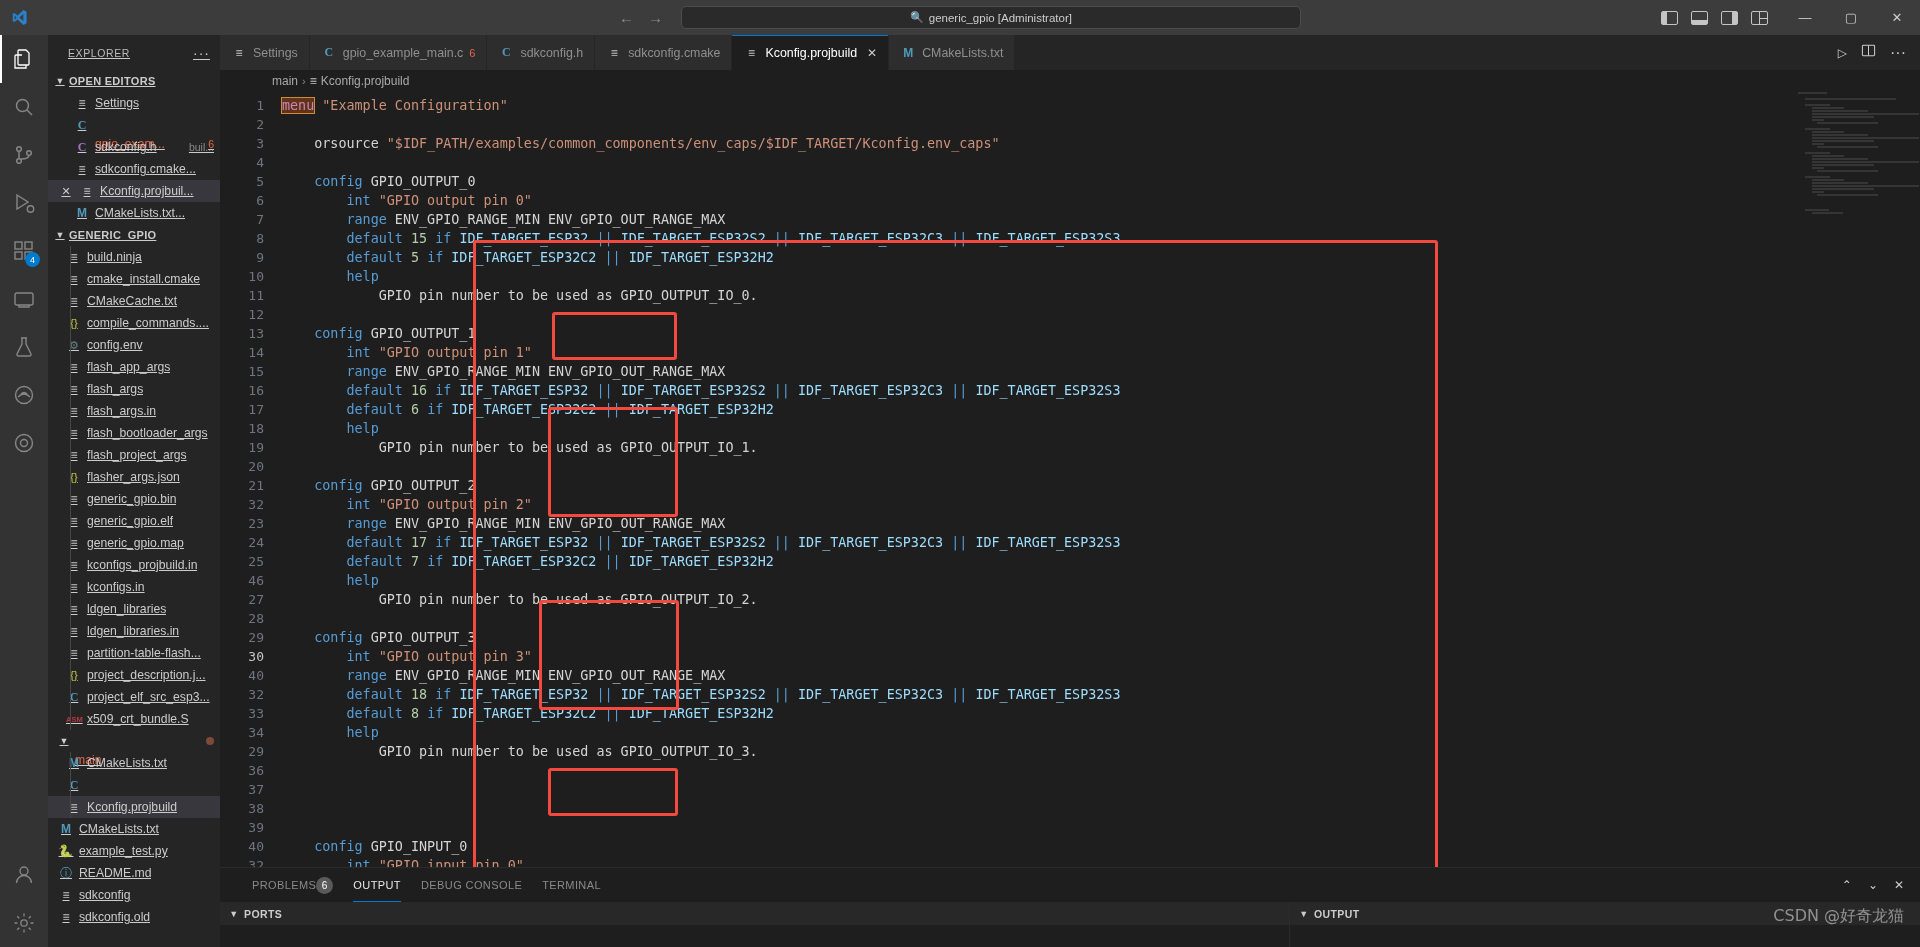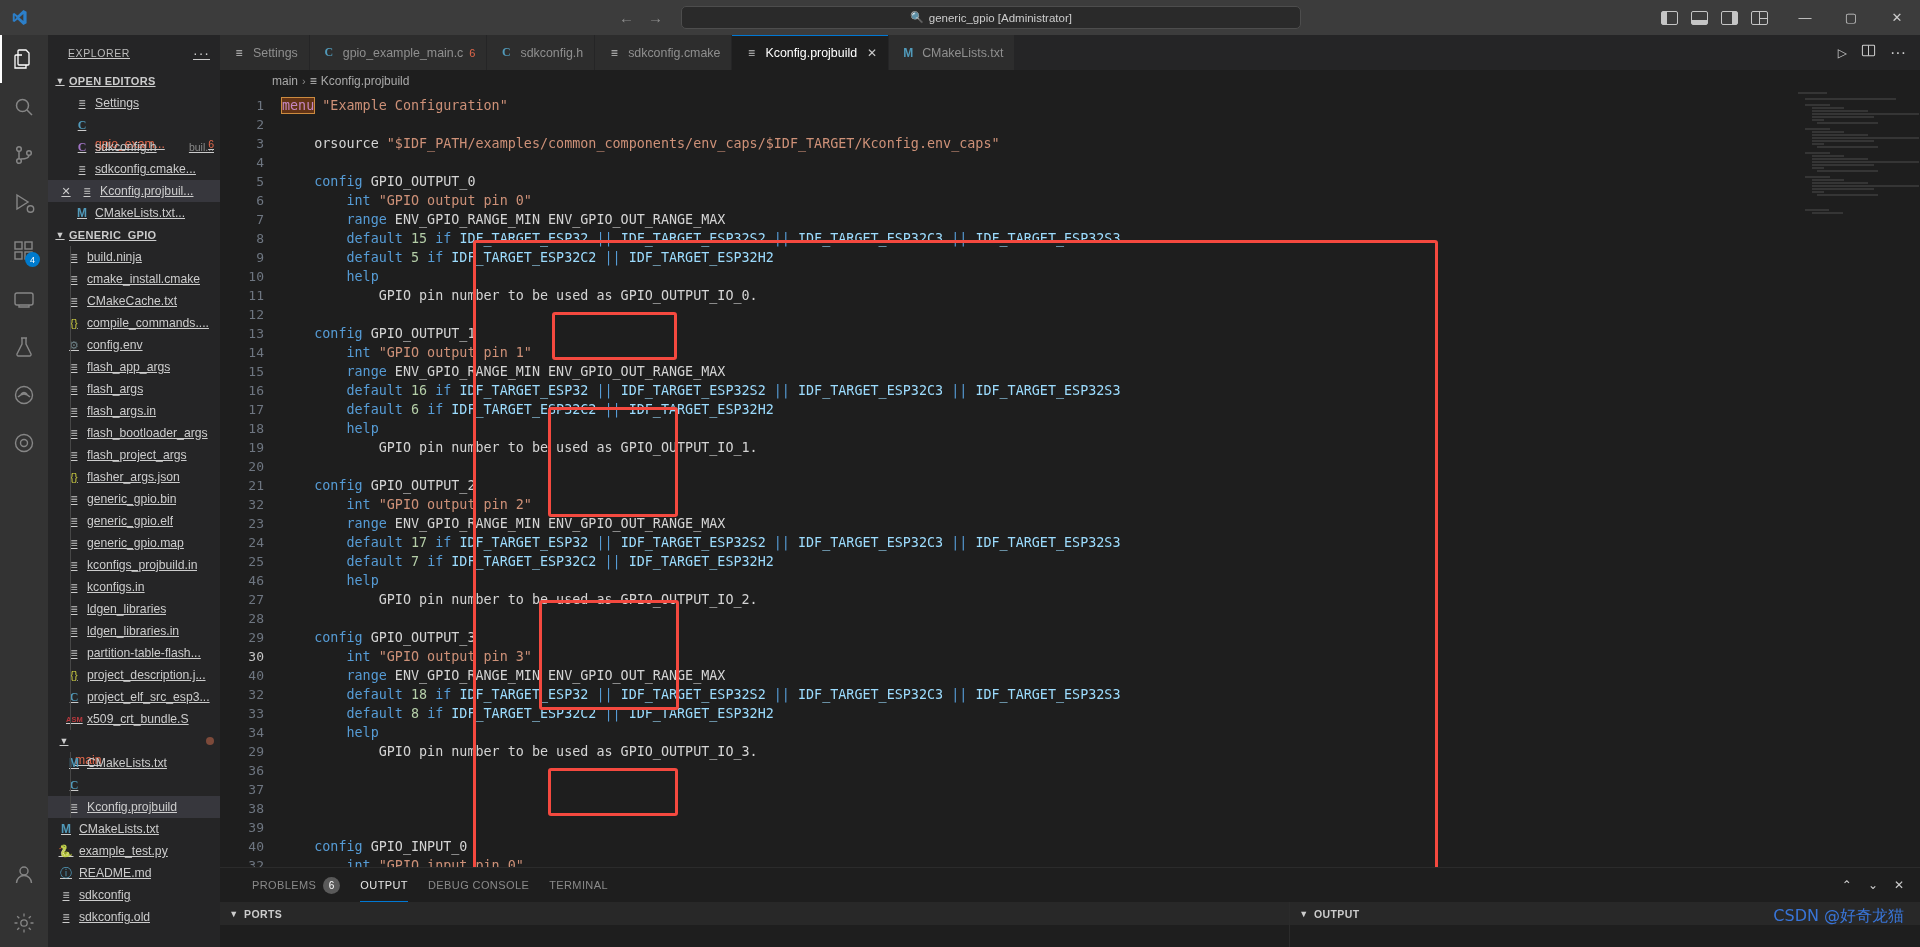--- a/index.html
+++ b/index.html
@@ -169,41 +169,41 @@
   .mm-line { height: 2px; background: #646464; margin-bottom: 1px; opacity: .6; }
 
   
   .panel { flex: 0 0 80px; display: flex; flex-direction: column; background: #1e1e1e; }
   .panel-tabs {
     height: 35px; display: flex; align-items: center; gap: 0; padding-left: 22px;
     border-top: 1px solid #2b2b2b; flex: 0 0 35px; position: relative;
   }
   .ptab {
     font-size: 11px; letter-spacing: .4px; color: #8a8a8a; text-transform: uppercase;
-    padding: 0 10px; height: 100%; display: flex; align-items: center; gap: 7px;
+    padding: 0 10px; height: 100%; display: flex; align-items: center; 
     cursor: pointer; position: relative;
   }
   .ptab.active { color: #e7e7e7; }
   .ptab.active::after {
     content: ""; position: absolute; left: 10px; right: 10px; bottom: 0; height: 1px; background: #0078d4;
   }
   .pbadge {
     background: #5a5a5a; color: #fff; border-radius: 9px; font-size: 10px;
     min-width: 17px; height: 17px; display: flex; align-items: center; justify-content: center; padding: 0 4px;
   }
   .panel-right { margin-left: auto; display: flex; gap: 16px; padding-right: 16px; color: #cccccc; font-size: 12px; }
   .panel-body { flex: 1; display: flex; }
   .ports-pane { width: 1070px; border-right: 1px solid #2b2b2b; }
   .pane-head {
     height: 23px; background: #282828; display: flex; align-items: center; gap: 4px;
     padding-left: 8px; font-size: 10.5px; font-weight: bold; color: #cccccc; letter-spacing: .4px;
   }
   .out-pane { flex: 1; position: relative; }
   .watermark {
-    position: absolute; right: 16px; bottom: 20px; font-size: 16px; color: #3b82f6; opacity: .85;
+    position: absolute; right: 16px; bottom: 20px; font-size: 16px; color: #a3a3a3; opacity: .85;
     font-family: "DejaVu Sans", sans-serif;
     text-align: center;
   }
 </style>
 </head>
 <body>
 
 <div class="app">
 
   <div class="titlebar">

